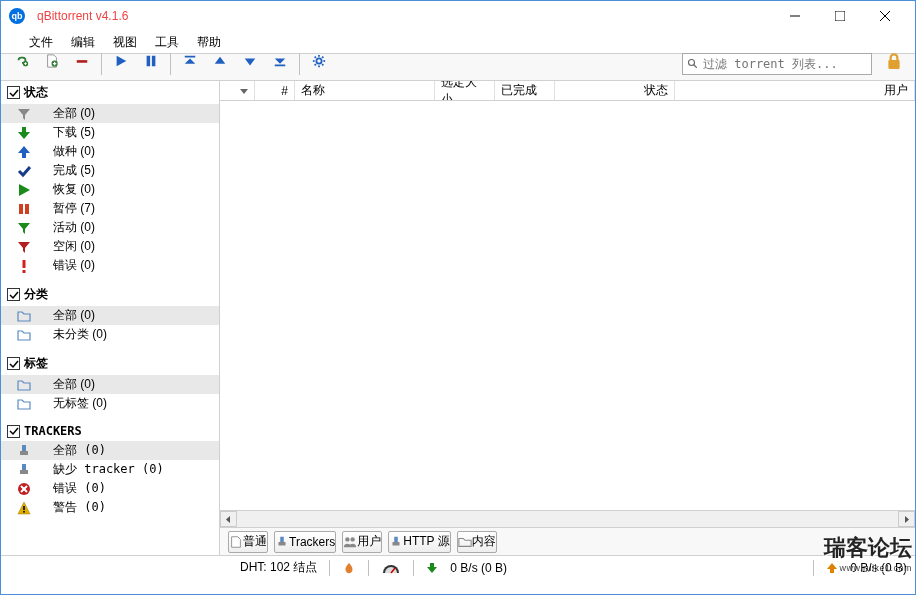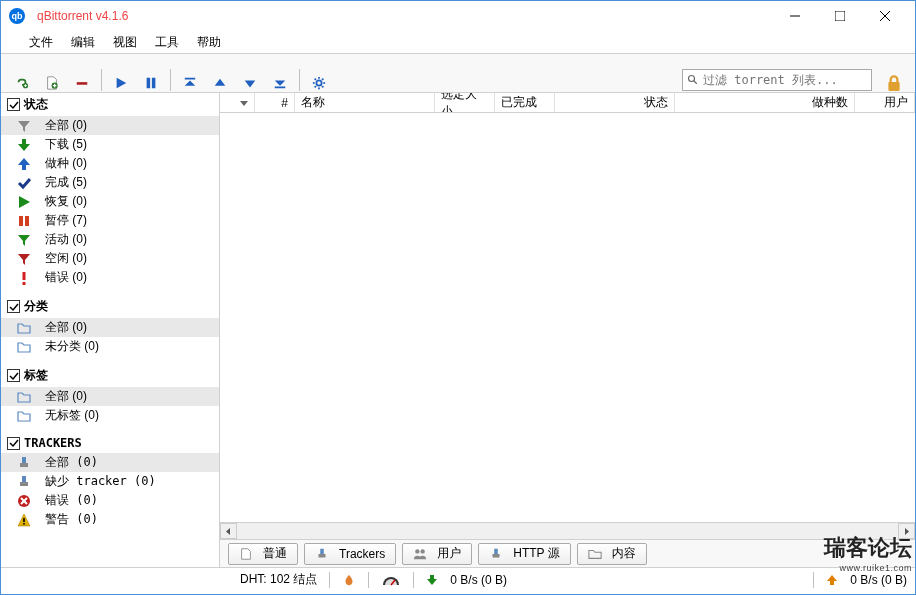--- a/index.html
+++ b/index.html
@@ -5,45 +5,45 @@
 * { margin: 0; padding: 0; box-sizing: border-box; font-family: "Microsoft YaHei", "SimSun", Arial, sans-serif; }
 body { width: 916px; height: 595px; background: #fff; font-size: 12px; color: #000; overflow: hidden; border: 1px solid #4a90d9; }
 .titlebar { height: 30px; display: flex; align-items: center; padding: 0 8px; background: #fff; }
 .titlebar .app-icon { width: 16px; height: 16px; background: #006fe0; border-radius: 50%; display: flex; align-items: center; justify-content: center; color: #fff; font-size: 9px; font-weight: bold; margin-right: 12px; }
 .titlebar .title { flex: 1; color: #ef4444; font-size: 12px; }
 .titlebar .winbtns { display: flex; gap: 0; }
 .titlebar .winbtn { width: 45px; height: 28px; display: flex; align-items: center; justify-content: center; cursor: pointer; }
 .titlebar .winbtn svg { width: 10px; height: 10px; }
 .menubar { height: 22px; display: flex; align-items: center; padding: 0 4px; gap: 2px; background: #fff; margin-left: 16px; }
 .menubar .menu-item { padding: 2px 8px; cursor: pointer; }
-.toolbar { height: 40px; border-top: 1px solid #d0d0d0; border-bottom: 1px solid #d0d0d0; display: flex; align-items: flex-start; padding: 15px 6px; background: #f8f8f8; }
+.toolbar { height: 28px; border-top: 1px solid #d0d0d0; border-bottom: 1px solid #d0d0d0; display: flex; align-items: flex-end; padding: 5px 6px; background: #f8f8f8; }
 .toolbar .tbtn { width: 28px; height: 28px; display: flex; align-items: center; justify-content: center; cursor: pointer; margin: 0 1px; }
 .toolbar .sep { width: 1px; height: 22px; background: #c0c0c0; margin: 0 4px; }
 .toolbar .spacer { flex: 1; }
 .toolbar .search-box { width: 190px; height: 22px; border: 1px solid #aaa; background: #fff; display: flex; align-items: center; padding: 0 4px; }
 .toolbar .search-box input { border: none; outline: none; flex: 1; font-size: 12px; font-family: monospace; color: #888; }
 .toolbar .search-box svg { width: 12px; height: 12px; margin-right: 4px; }
 .toolbar .lock { margin-left: 8px; }
 .main { display: flex; height: 474px; }
 .sidebar { width: 219px; background: #fff; border-right: 1px solid #d0d0d0; overflow-y: auto; }
 .sidebar .section-header { display: flex; align-items: center; padding: 3px 6px; font-weight: bold; gap: 4px; }
 .sidebar .section-header .chk { width: 13px; height: 13px; border: 1px solid #333; display: inline-flex; align-items: center; justify-content: center; }
-.sidebar .filter-item { display: flex; align-items: center; padding: 2px 6px 2px 16px; gap: 14px; cursor: pointer; height: 19px; }
+.sidebar .filter-item { display: flex; align-items: center; padding: 2px 6px 2px 16px; gap: 22px; cursor: pointer; height: 19px; }
 .sidebar .filter-item.sel { background: #e8e8e8; }
 .sidebar .filter-icon { width: 14px; height: 14px; display: flex; align-items: center; justify-content: center; flex-shrink: 0; }
 .content { flex: 1; display: flex; flex-direction: column; background: #fff; }
 .table-header { height: 20px; display: flex; border-bottom: 1px solid #d0d0d0; background: #fff; }
 .table-header .col { border-right: 1px solid #e0e0e0; padding: 2px 6px; display: flex; align-items: center; justify-content: flex-end; font-size: 12px; overflow: hidden; }
 .table-header .col.left { justify-content: flex-start; }
 .table-body { flex: 1; background: #fff; overflow: auto; }
 .hscroll { height: 17px; background: #f0f0f0; border-top: 1px solid #d0d0d0; display: flex; }
 .hscroll .arrow { width: 17px; height: 16px; background: #f0f0f0; border: 1px solid #ccc; display: flex; align-items: center; justify-content: center; cursor: pointer; }
 .hscroll .track { flex: 1; }
 .bottom-tabs { height: 28px; border-top: 1px solid #d0d0d0; display: flex; align-items: center; gap: 6px; padding: 0 8px; background: #f8f8f8; }
-.bottom-tabs .btab { height: 22px; border: 1px solid #aaa; background: linear-gradient(#fff, #eee); padding: 0 10px; display: flex; align-items: center; gap: 10px; cursor: pointer; border-radius: 2px; font-family: monospace; font-size: 12px; }
+.bottom-tabs .btab { height: 22px; border: 1px solid #aaa; background: linear-gradient(#fff, #eee); padding: 0 0; display: flex; align-items: center; gap: 0; cursor: pointer; border-radius: 2px; font-family: monospace; font-size: 12px; }
 .statusbar { height: 24px; border-top: 1px solid #d0d0d0; display: flex; align-items: center; padding: 0 8px; gap: 12px; font-family: monospace; font-size: 12px; background: #fff; }
 .statusbar .sep { width: 1px; height: 16px; background: #c0c0c0; }
 .statusbar .spacer { flex: 1; }
 .icon-sm { width: 14px; height: 14px; display: inline-block; vertical-align: middle; }
 .watermark { position: absolute; right: 4px; bottom: 22px; color: #000; font-size: 22px; font-weight: bold; opacity: 0.85; text-shadow: 1px 1px 0 #fff; font-family: "SimHei", sans-serif; }
 .watermark .sub { font-size: 9px; letter-spacing: 0.5px; display: block; text-align: right; font-weight: normal; opacity: 0.9; }
 </style>
 </head>
 <body>
 
@@ -364,21 +364,20 @@
       <div class="col" style="width:35px">
           <svg width="8" height="8" viewBox="0 0 8 8">
             <polygon points="0,2 8,2 4,7" fill="#666"></polygon>
           </svg>
         </div>
       <div class="col" style="width:40px">#</div>
       <div class="col left" style="width:140px">名称</div>
       <div class="col" style="width:60px">选定大小</div>
       <div class="col left" style="width:60px">已完成</div>
       <div class="col" style="width:120px">状态</div>
-      <div class="col" style="width:180px">做种数</div>
       <div class="col" style="flex:1">用户</div>
     </div>
     <div class="table-body"></div>
     <div class="hscroll">
       <div class="arrow">
           <svg width="7" height="7" viewBox="0 0 7 7">
             <polygon points="5,0 5,7 1,3.5" fill="#555"></polygon>
           </svg>
         </div>
       <div class="track"></div>

